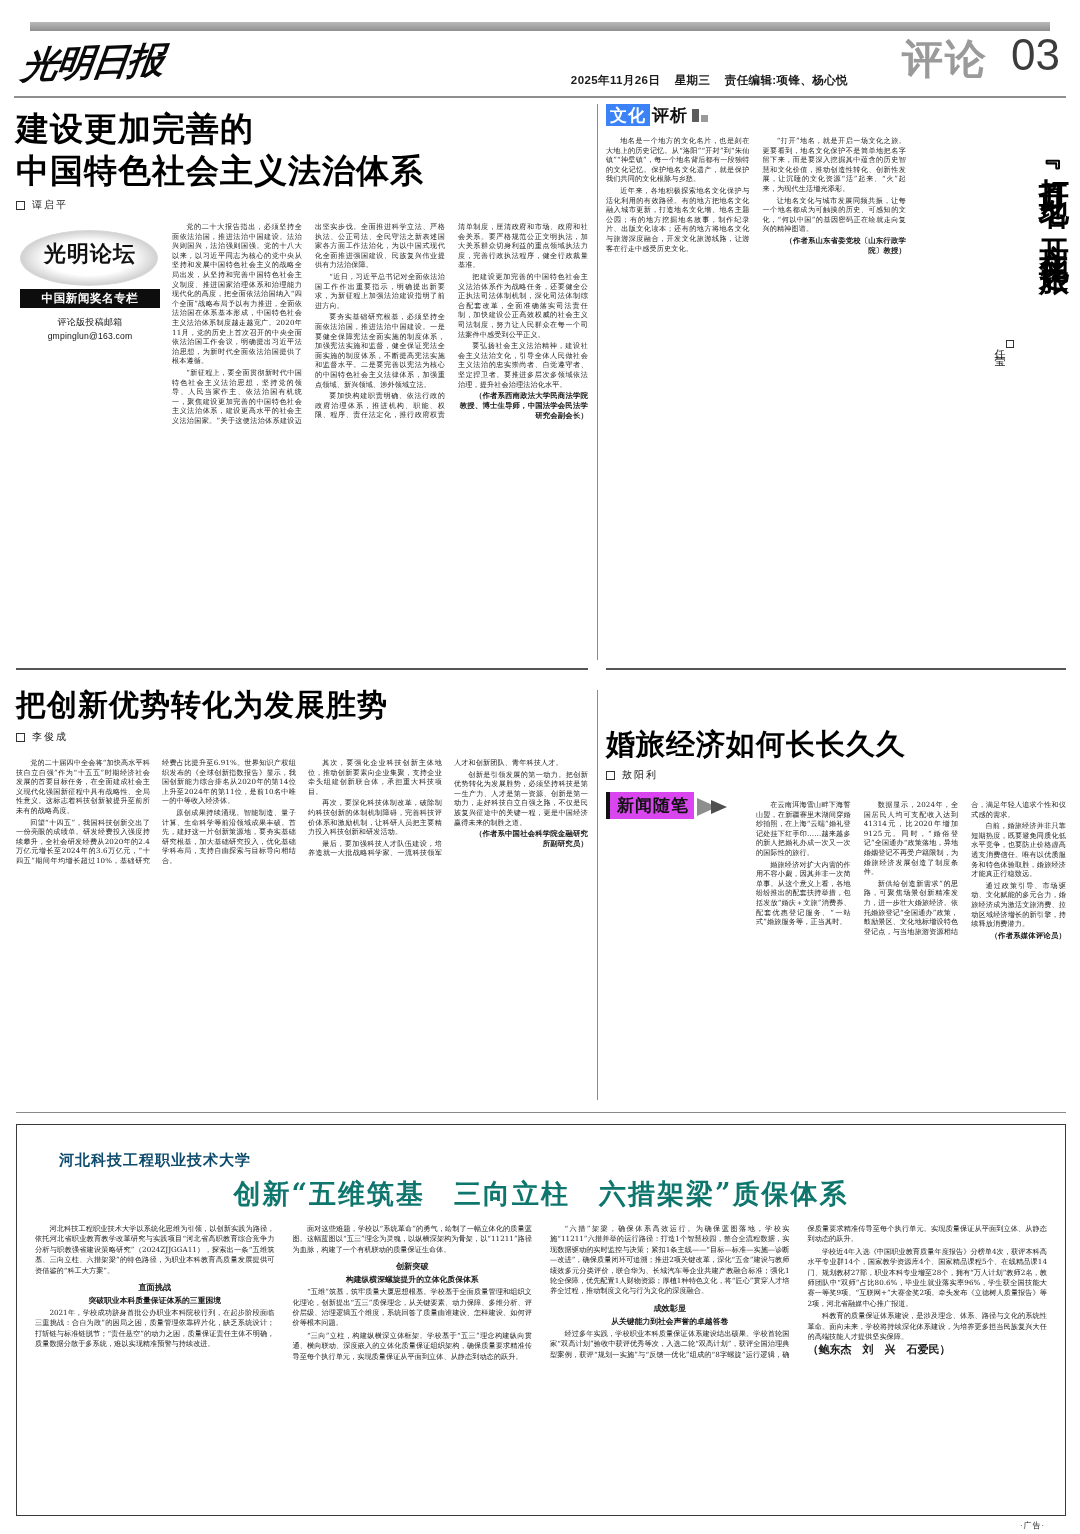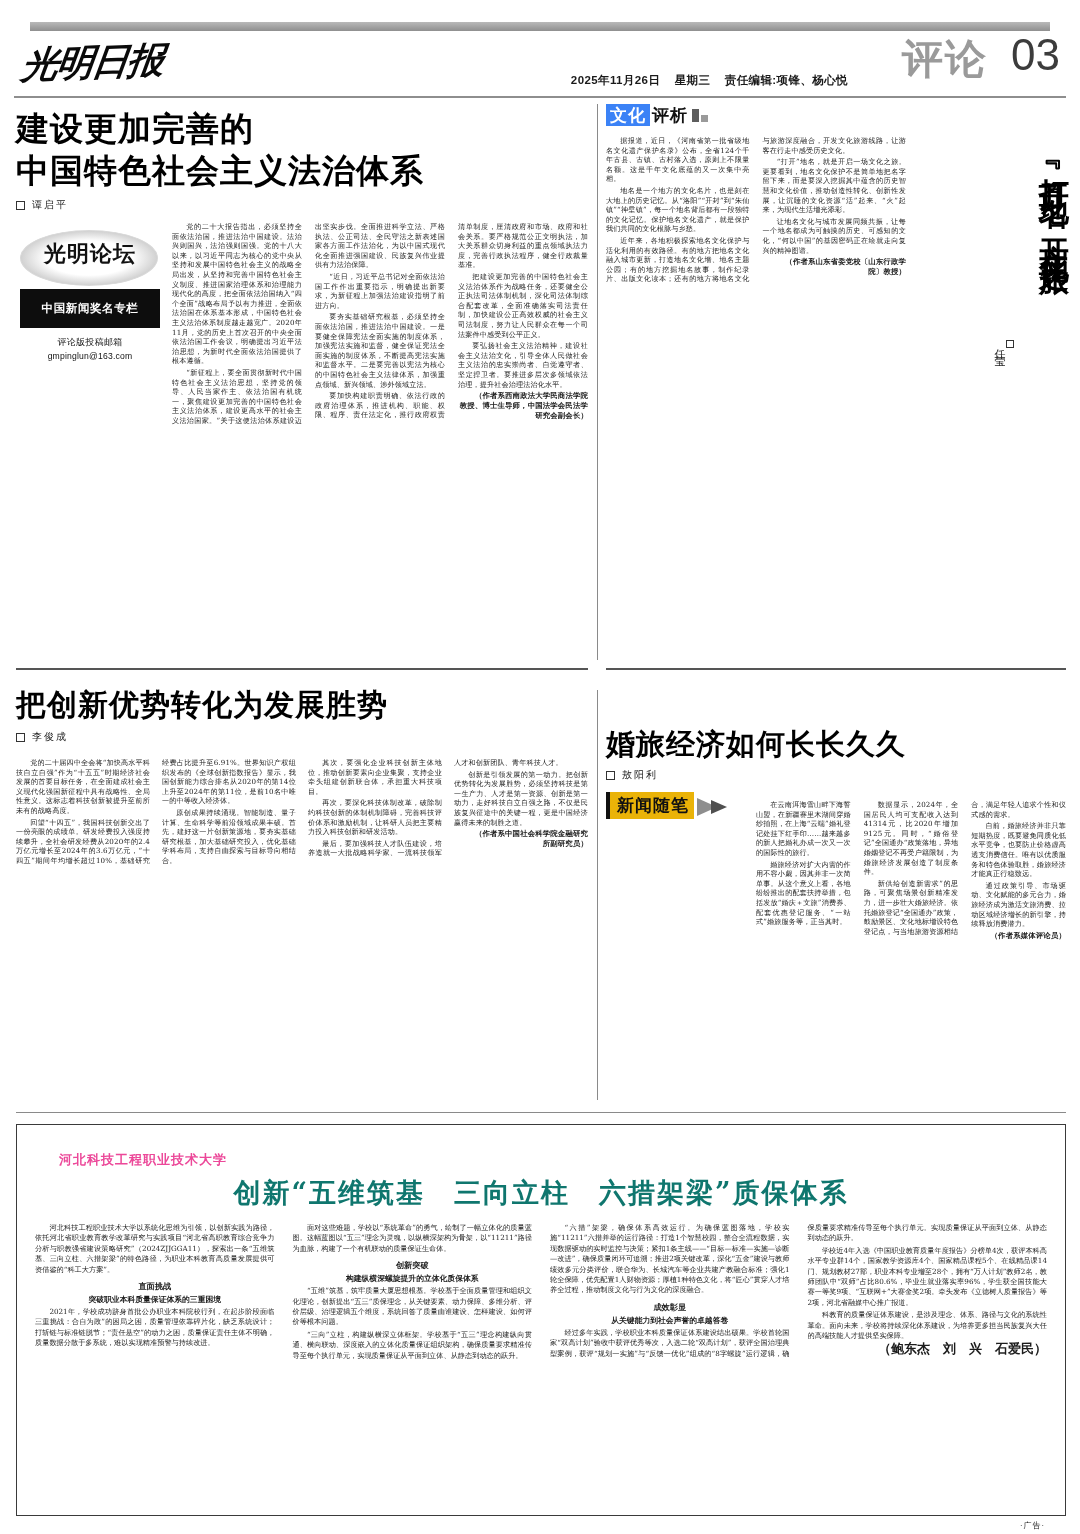--- a/index.html
+++ b/index.html
@@ -74,21 +74,21 @@
     background: radial-gradient(ellipse at center, #fff 45%, #cfcfcf 72%, #efefef 100%);
     border:1px solid #d8d8d8; position:relative;
   }
   .logo-main {
     position:absolute; left:0; top:8px; width:138px;
     font-size:22px; font-weight:700; color:#111; letter-spacing:1px;
     font-family:"DejaVu Serif", serif;
   }
   .logo-sub {
     margin-top:3px; background:#0d0d0d; color:#fff; font-size:11.5px;
-    padding:12px 0; letter-spacing:.6px; font-family:"DejaVu Serif", serif; font-weight:700;
+    padding:2px 0; letter-spacing:.6px; font-family:"DejaVu Serif", serif; font-weight:700;
   }
   .logo-mail-l { margin-top:8px; font-size:9px; color:#111; letter-spacing:.3px;
                  font-family:"DejaVu Serif", serif; }
   .logo-mail-a { margin-top:2px; font-size:8.6px; color:#111; letter-spacing:.2px;
                  font-family:"Liberation Sans", sans-serif; }
 
   .cols3 { column-count:3; column-gap:13px; column-rule:0; }
   .cols2 { column-count:2; column-gap:13px; }
   .cols4 { column-count:4; column-gap:12px; }
 
@@ -134,54 +134,54 @@
   .art3 { position:absolute; left:16px; top:686px; width:572px; height:420px; }
   .art3 .headline { font-size:30px; line-height:38px; }
 
   
   .art4 { position:absolute; left:606px; top:726px; width:460px; height:380px; }
   .art4 .headline { font-size:29px; line-height:36px; }
   .badge-news {
     width:150px; height:34px; position:relative; margin:10px 0 4px 0;
   }
   .badge-news .nb {
-    display:inline-block; background:#eab308; border-left:4px solid #111;
+    display:inline-block; background:#d946ef; border-left:4px solid #111;
     padding:2px 5px 2px 7px; font-size:17px; font-weight:700;
     font-family:"DejaVu Serif", serif; letter-spacing:1px; color:#111;
   }
   .pen {
     display:inline-block; width:0; height:0; margin-left:3px; vertical-align:middle;
     border-top:9px solid transparent; border-bottom:9px solid transparent;
     border-left:20px solid #8e8e8e;
   }
   .pen2 {
     display:inline-block; width:0; height:0; margin-left:-6px; vertical-align:middle;
     border-top:7px solid transparent; border-bottom:7px solid transparent;
     border-left:16px solid #4f4f4f;
   }
 
   
   .adbox {
     position:absolute; left:16px; top:1124px; width:1050px; height:392px;
     border:1.5px solid #3a3a3a; padding:14px 18px 10px 18px;
   }
-  .ad-univ { font-size:13px; font-weight:700; color:#ec4899; letter-spacing:1px;
+  .ad-univ { font-size:15px; font-weight:700; color:#0c4a6e; letter-spacing:1px;
              font-family:Liberation Mono, monospace; margin:12px 0 6px 24px; }
   .ad-head {
     text-align:center; font-size:27px; font-weight:700; letter-spacing:2px;
     font-family:"DejaVu Serif", serif; color:#0f766e; margin-bottom:12px;
   }
   .ad-body { column-count:4; column-gap:18px; font-size:7.2px; line-height:10.4px;
              text-align:justify; font-family:"DejaVu Serif", serif; color:#1c1c1c; }
   .ad-body p { text-indent:2em; margin-bottom:2px; }
   .ad-sub { text-align:center; font-weight:700; font-size:8.2px; line-height:12px;
             margin:5px 0 3px; text-indent:0 !important; }
   .ad-sub2 { text-align:center; font-weight:700; font-size:7.8px; line-height:11px;
              margin:0 0 4px; text-indent:0 !important; }
-  .ad-sign { text-align:right; font-weight:700; font-size:13px; margin-top:3px; text-indent:0 !important; }
+  .ad-sign { font-weight:700; font-size:11px; margin-top:3px; text-indent:0 !important; }
   .ad-tag { position:absolute; right:20px; bottom:-16px; font-size:8px; color:#222;
             letter-spacing:1px; font-family:"DejaVu Serif", serif; }
 </style>
 </head>
 <body>
 
 <div class="page">
 
   <div class="topbar"></div>
 
@@ -228,21 +228,20 @@
       </div>
     </div>
   </div>
 
   <div class="art2">
     <div class="badge-culture">
       <span class="b1">文化</span><span class="b2">评析</span><span class="badge-sq"><i class="dark"></i><i></i></span>
     </div>
 
     <div class="col-text cols2" style="width:300px; height:520px;">
-      <p>据报道，近日，《河南省第一批省级地名文化遗产保护名录》公布，全省124个千年古县、古镇、古村落入选，原则上不限量名额。这是千年文化底蕴的又一次集中亮相。</p>
       <p>地名是一个地方的文化名片，也是刻在大地上的历史记忆。从“洛阳”“开封”到“朱仙镇”“神垕镇”，每一个地名背后都有一段独特的文化记忆。保护地名文化遗产，就是保护我们共同的文化根脉与乡愁。</p>
       <p>近年来，各地积极探索地名文化保护与活化利用的有效路径。有的地方把地名文化融入城市更新，打造地名文化墙、地名主题公园；有的地方挖掘地名故事，制作纪录片、出版文化读本；还有的地方将地名文化与旅游深度融合，开发文化旅游线路，让游客在行走中感受历史文化。</p>
       <p>“打开”地名，就是开启一场文化之旅。更要看到，地名文化保护不是简单地把名字留下来，而是要深入挖掘其中蕴含的历史智慧和文化价值，推动创造性转化、创新性发展，让沉睡的文化资源“活”起来、“火”起来，为现代生活增光添彩。</p>
       <p>让地名文化与城市发展同频共振，让每一个地名都成为可触摸的历史、可感知的文化，“何以中国”的基因密码正在绘就走向复兴的精神图谱。</p>
       <p class="credit">（作者系山东省委党校〔山东行政学院〕教授）</p>
     </div>
   </div>
 
   <div class="vert-head" style="left:944px; top:150px;">
     <div class="vtitle">『打开』地名，开启文化之旅</div>

